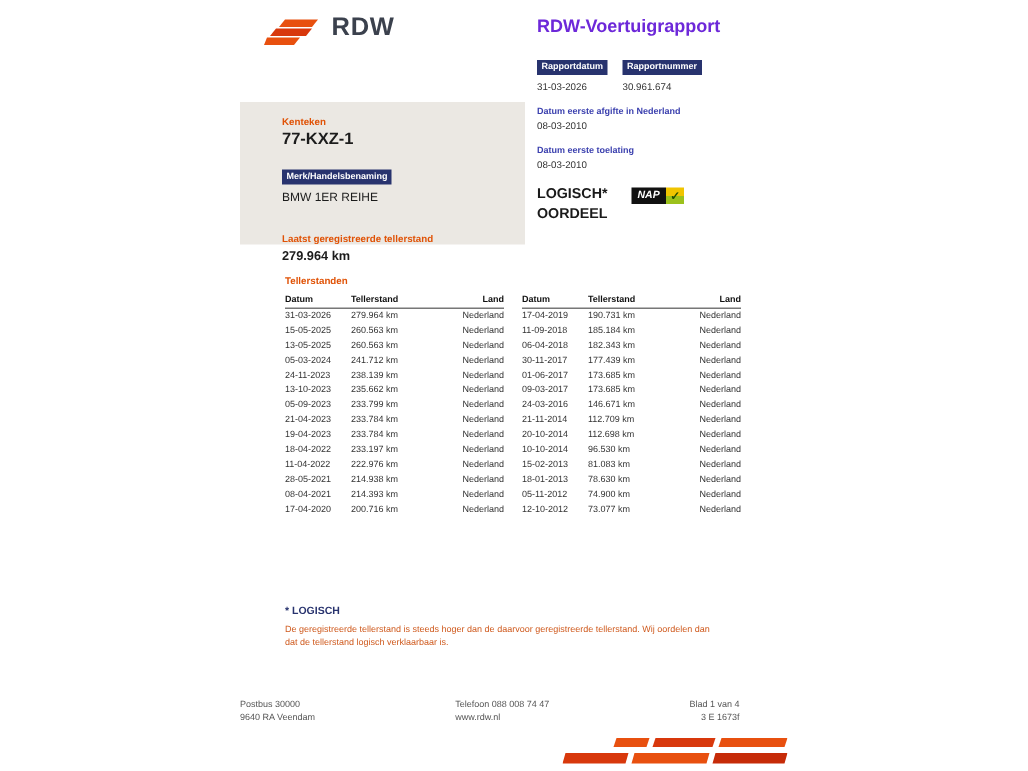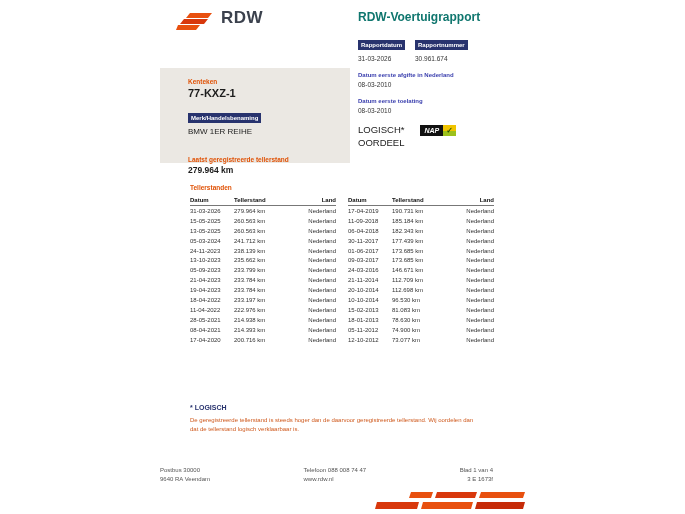--- a/index.html
+++ b/index.html
@@ -5,37 +5,37 @@
   * { margin:0; padding:0; box-sizing:border-box; }
   html,body { background:#ffffff; }
   .page {
     position:relative; width:685px; height:514px; background:#ffffff;
     font-family:"Liberation Sans", sans-serif; color:#222; overflow:hidden;
   }
   
   .logo { position:absolute; left:176px; top:8px; display:flex; align-items:flex-start; gap:5px; }
   .logo-text { font-size:17px; font-weight:bold; color:#3b414d; letter-spacing:0.5px; }
   .title-block { position:absolute; left:358px; top:10px; width:180px; }
-  .doc-title { font-size:12px; font-weight:bold; color:#0f766e; }
+  .doc-title { font-size:12px; font-weight:bold; color:#6d28d9; }
   .meta-row { display:flex; gap:10px; margin-top:9px; }
   .chip { background:#28336e; color:#fff; font-size:6px; font-weight:bold; padding:2px 3px; display:inline-block; white-space:nowrap; }
   .meta-value { font-size:6.5px; color:#333; margin-top:4px; }
   
   .vehicle-box { position:absolute; left:160px; top:68px; width:190px; height:95px; background:#ebe8e3; padding:10px 26px 0 28px; }
   .label-orange { color:#e05206; font-size:6.5px; font-weight:bold; }
   .kenteken { font-size:11px; font-weight:bold; color:#1c1c1c; margin:2px 0 7px; }
   .merk { font-size:8px; color:#1c1c1c; margin:3px 0 0; }
   .lbl-teller { margin-top:20px; }
   .tellerstand { font-size:8.5px; font-weight:bold; color:#1c1c1c; margin-top:2px; }
   
   .right-info { position:absolute; left:358px; top:72px; width:165px; }
   .label-blue { color:#3a3fae; font-size:6px; font-weight:bold; }
   .info-value { font-size:6.5px; color:#333; margin:3px 0 10px; }
   .oordeel-row { display:flex; align-items:flex-start; gap:16px; margin-top:8px; }
-  .oordeel { font-size:9.5px; font-weight:normal; color:#1a1a1a; line-height:1.35; }
+  .oordeel { font-size:9.5px; font-weight:bold; color:#1a1a1a; line-height:1.35; }
   .nap { display:flex; margin-top:1px; }
   .nap-black { background:#111; color:#fff; font-size:7px; font-weight:bold; font-style:italic; padding:2px 4px; }
   .nap-check { background:linear-gradient(#f0c400 50%, #9cc11c 50%); color:#234d00; font-size:8px; font-weight:bold; padding:1px 3px; }
   
   .table-section { position:absolute; left:190px; top:184px; width:304px; }
   .table-title { color:#e05206; font-weight:bold; font-size:6.5px; margin-bottom:6px; }
   .table-groups { display:flex; gap:12px; }
   .tgroup { width:146px; }
   .thead { display:flex; font-weight:bold; font-size:6px; color:#111; border-bottom:1px solid #777; padding-bottom:2px; }
   .trow { display:flex; font-size:6px; color:#333; height:9.9px; align-items:center; }

